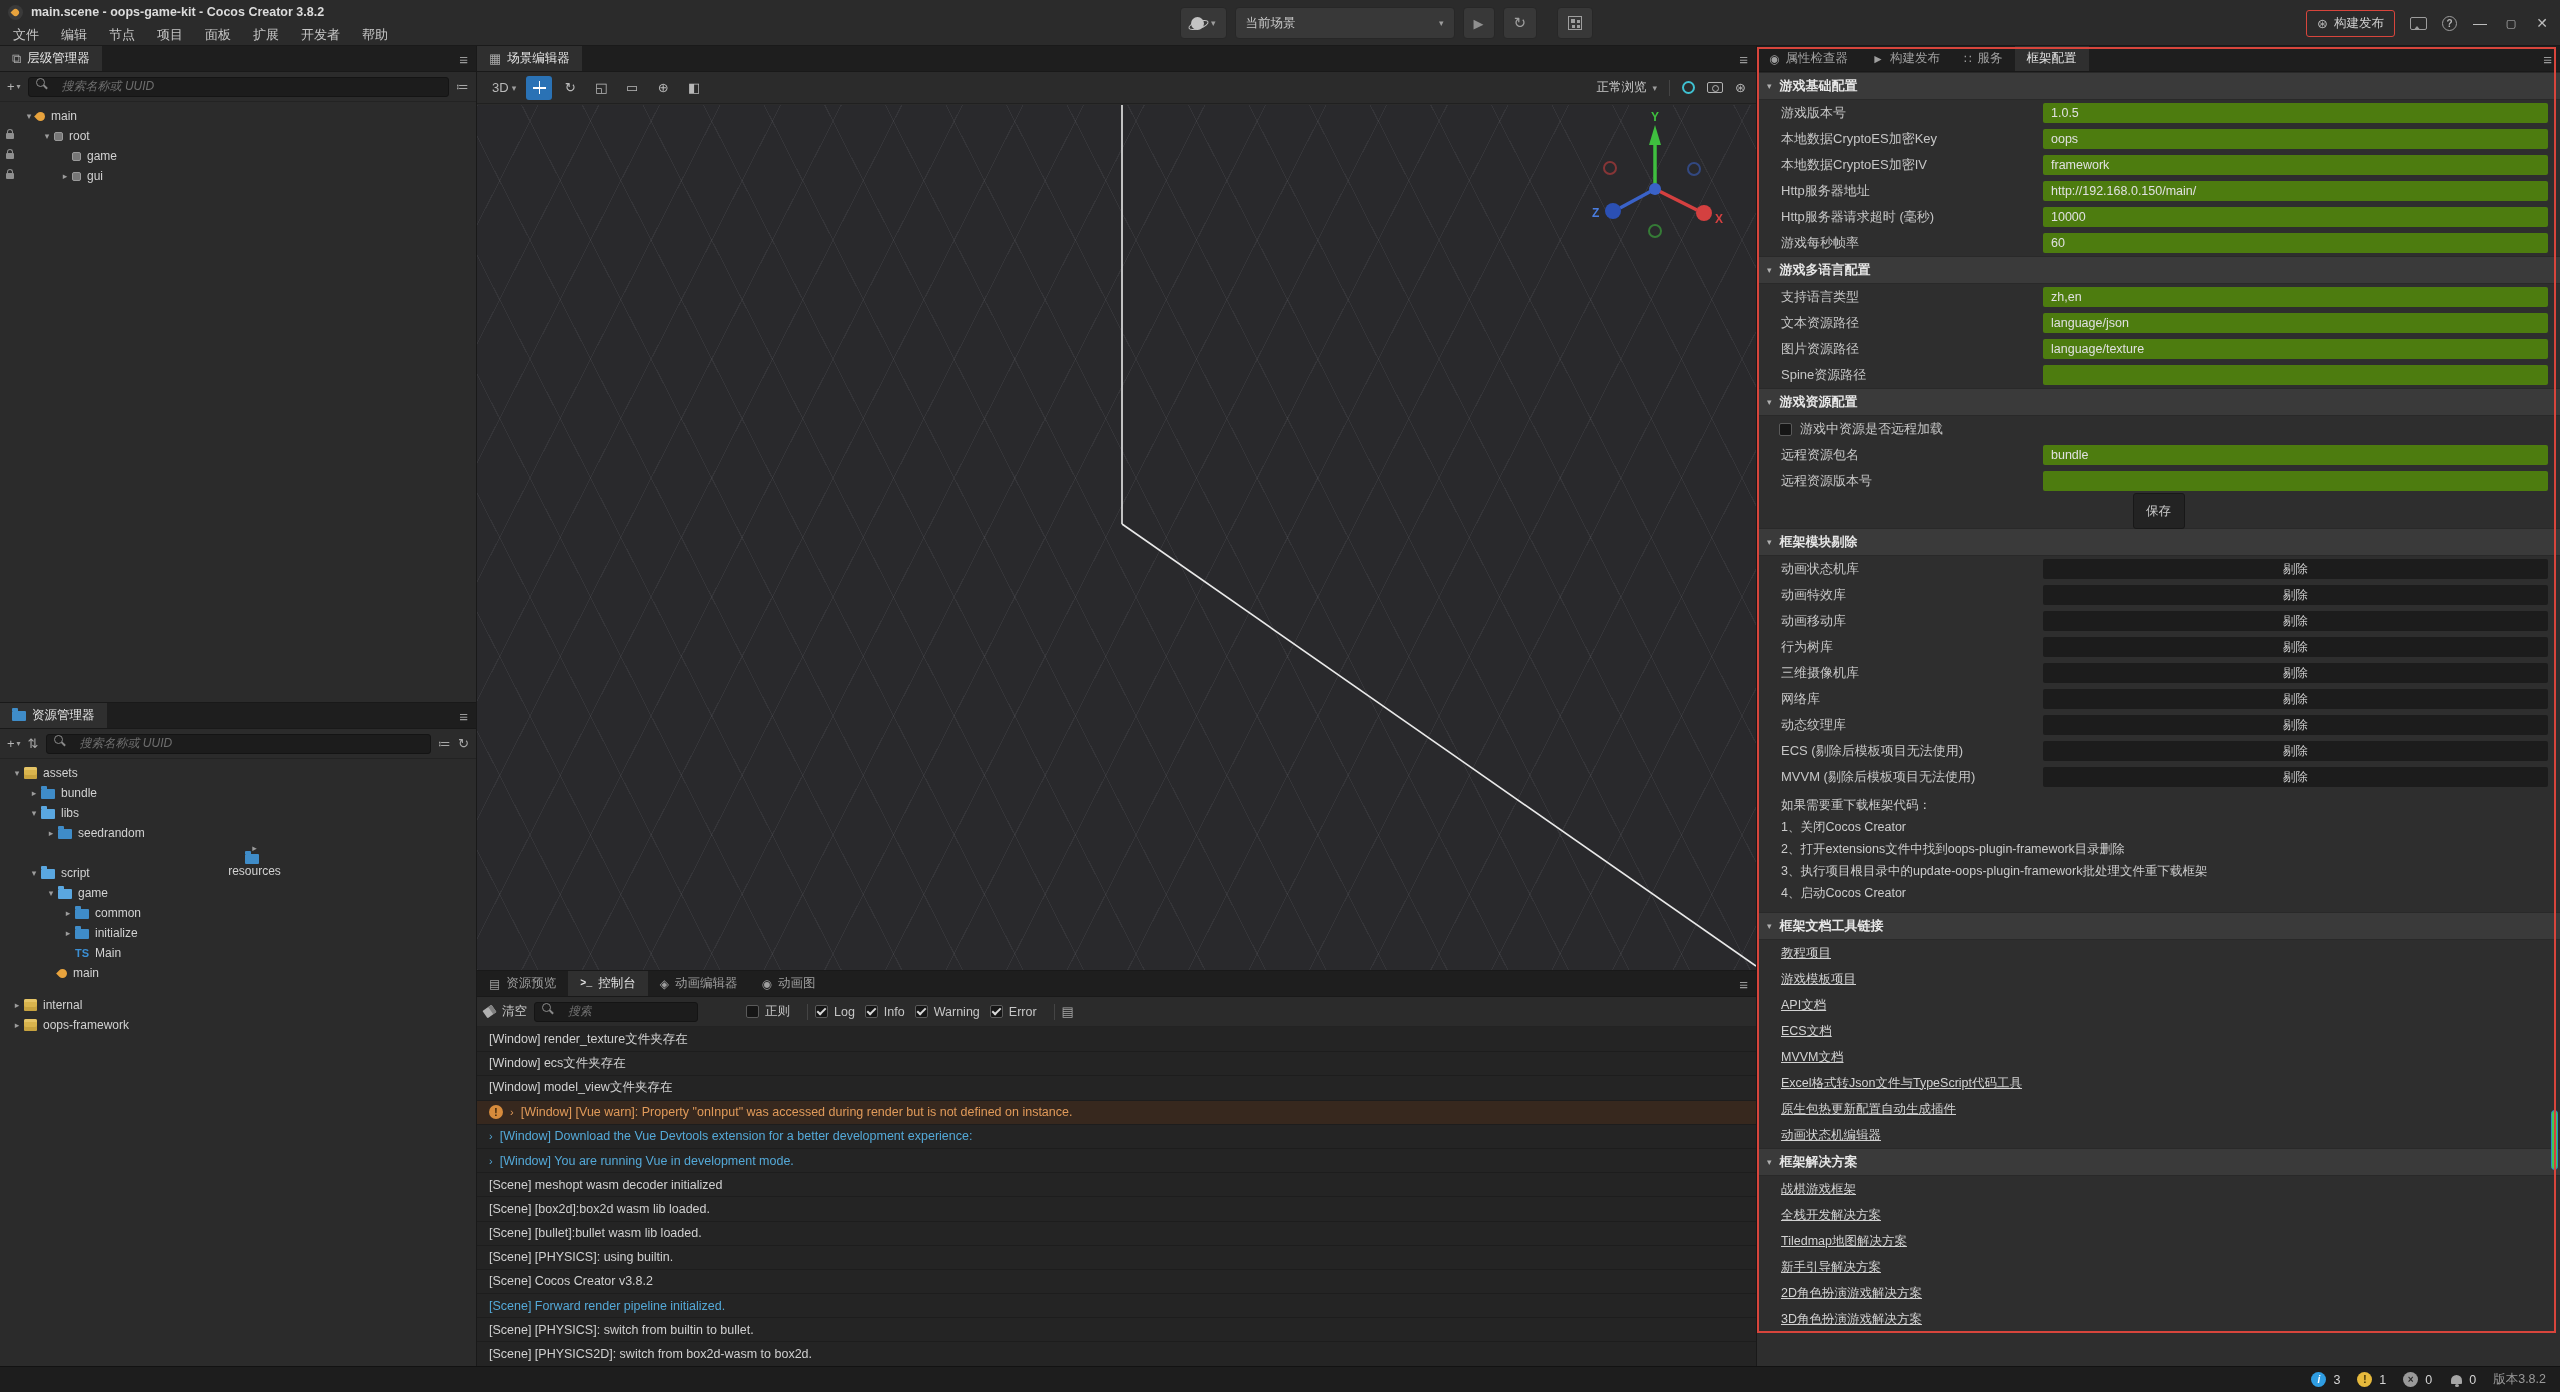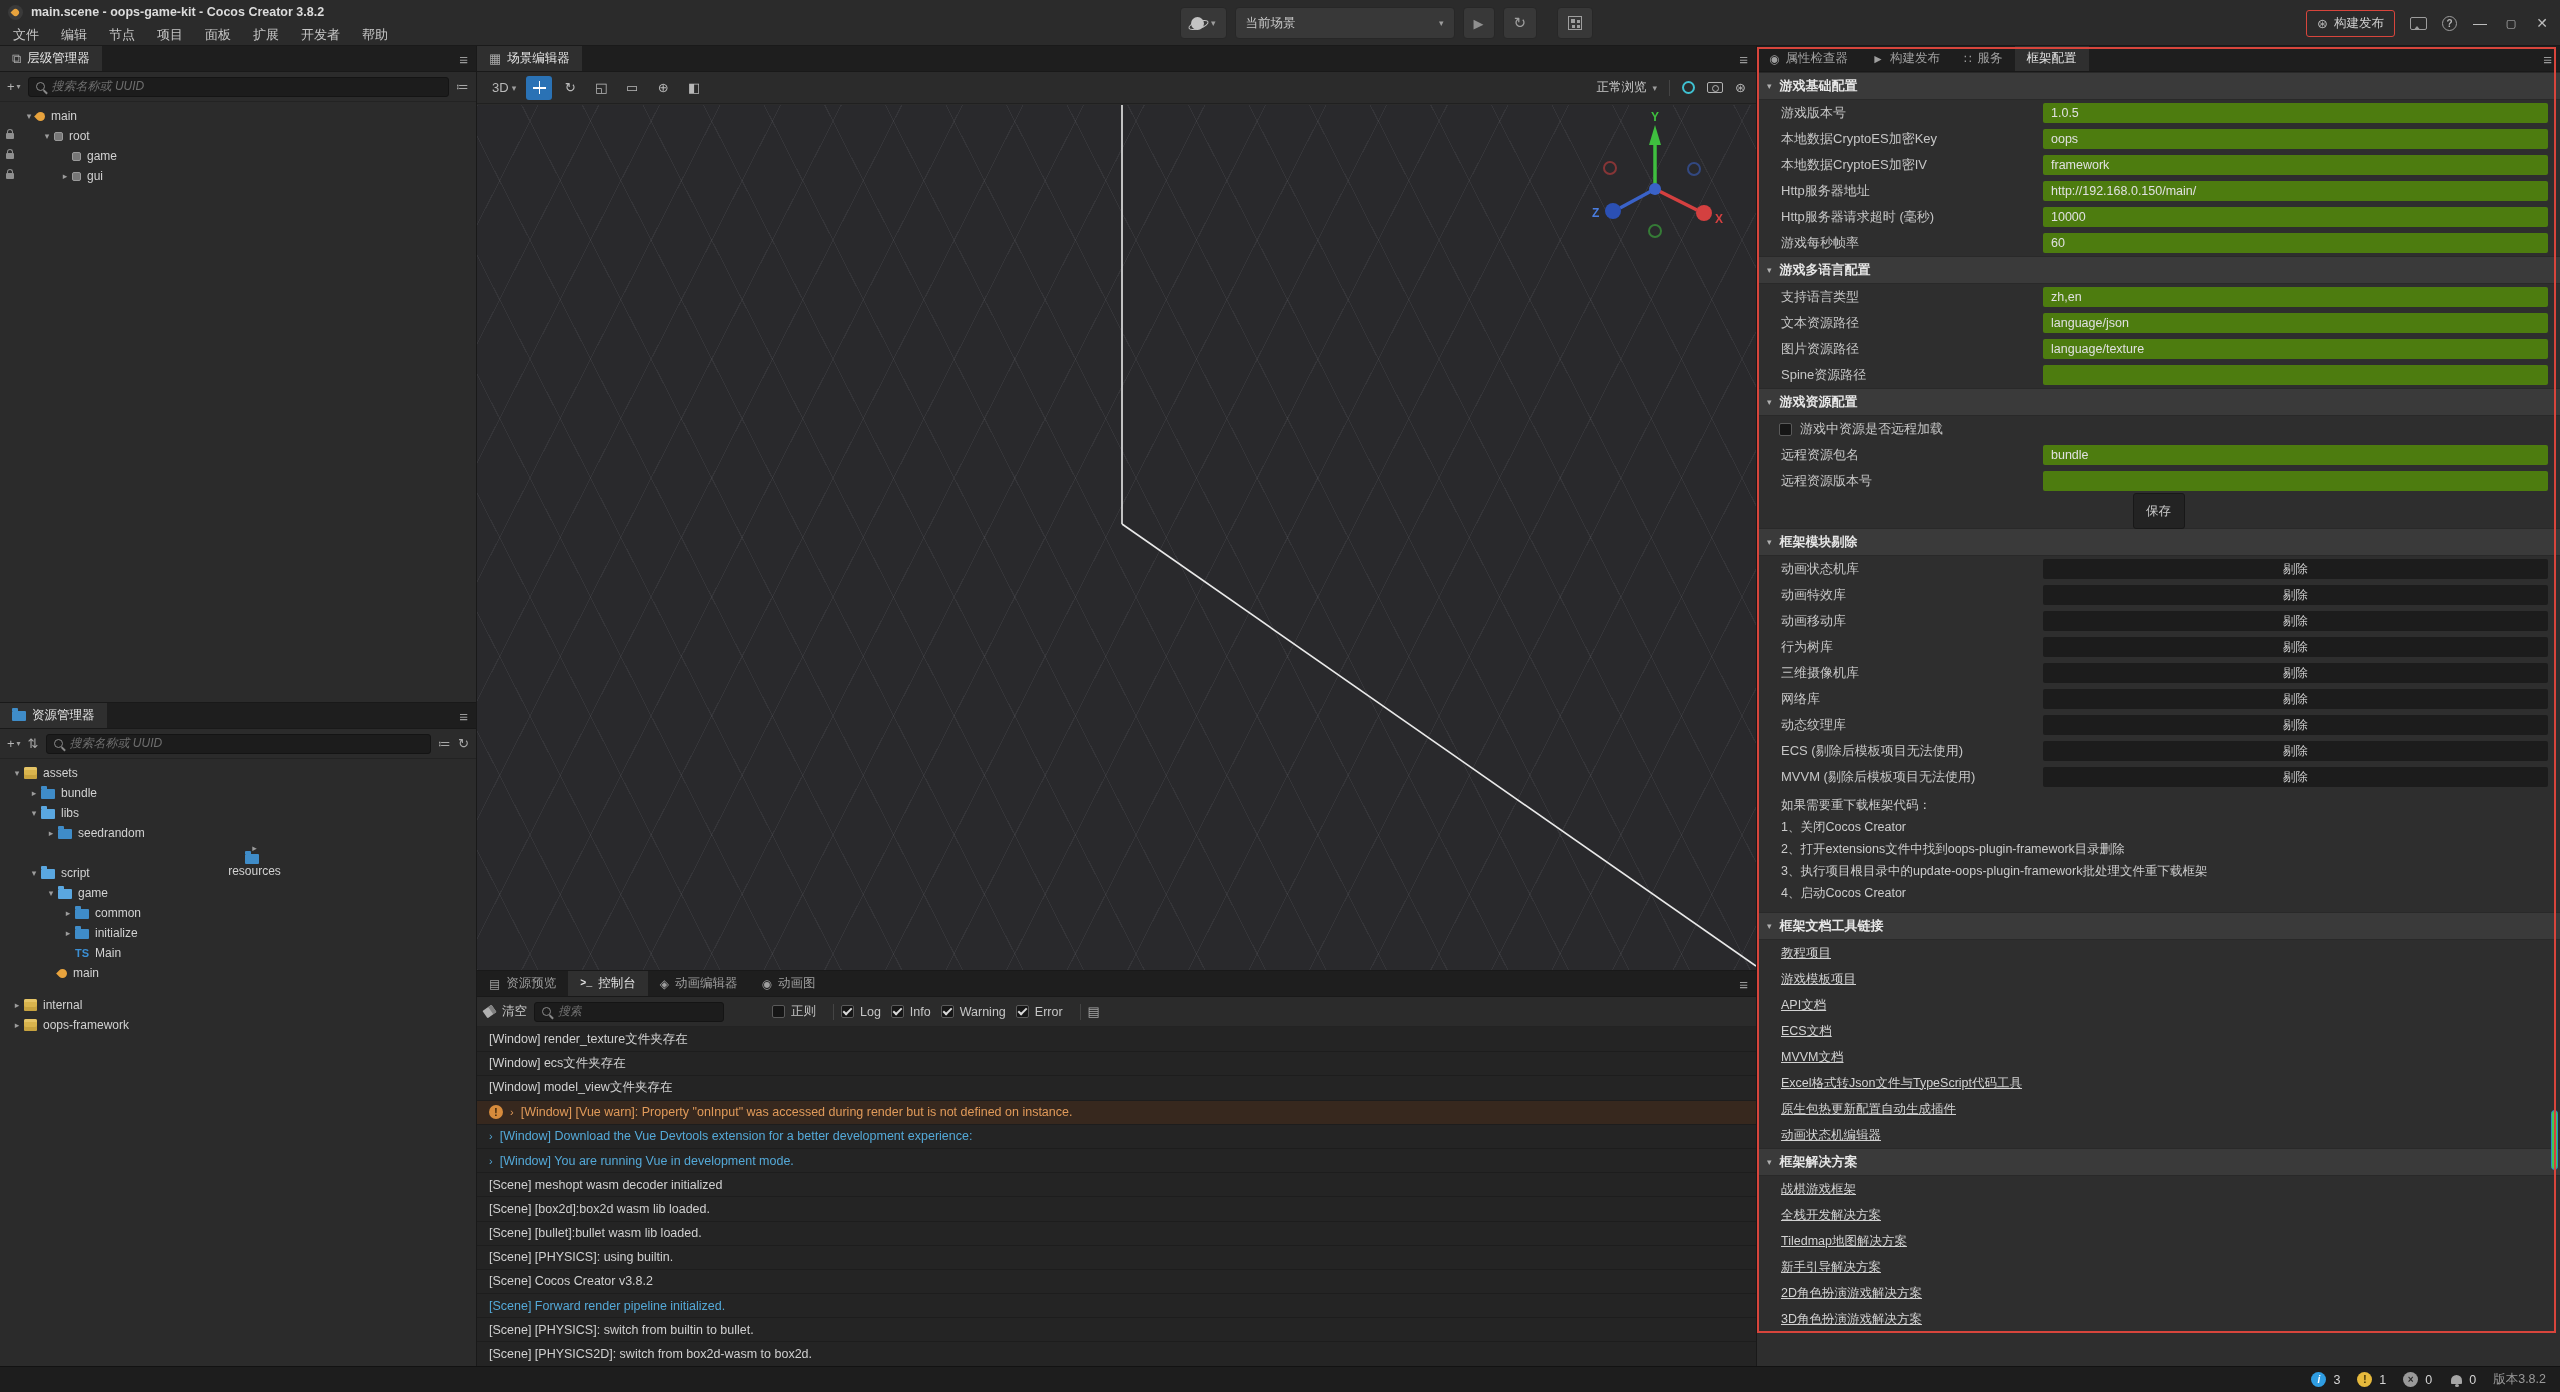--- a/index.html
+++ b/index.html
@@ -39,21 +39,21 @@
 
   
   .panel { position:absolute; background:#2b2b2b; }
   .tabbar { height:26px; background:#1e1e1e; display:flex; align-items:stretch; position:relative; border-bottom:1px solid #191919; }
   .tab { display:flex; align-items:center; gap:6px; padding:0 12px; font-size:12.5px; color:#9f9f9f; }
   .tab.active { background:#2f2f2f; color:#e4e4e4; }
   .hamb { position:absolute; right:8px; top:0; height:26px; display:flex; align-items:center; color:#9a9a9a; font-size:15px; }
   .toolbar { height:30px; display:flex; align-items:center; padding:0 7px; gap:7px; border-bottom:1px solid #232323; background:#2b2b2b; }
   .mini-btn { color:#b5b5b5; font-size:13px; display:flex; align-items:center; gap:2px; }
   .mini-btn .caret { font-size:8px; }
-  .searchbox { flex:1; height:20px; background:#1c1c1c; border:1px solid #141414; border-radius:3px; display:flex; align-items:center; padding:0 7px; gap:7px; }
+  .searchbox { flex:1; height:20px; background:#1c1c1c; border:1px solid #141414; border-radius:3px; display:flex; align-items:flex-start; padding:0 7px; gap:17px; }
   .ph { color:#6e6e6e; font-style:italic; font-size:12px; white-space:nowrap; overflow:hidden; }
   .sicon { width:9px; height:9px; border:1.5px solid #8a8a8a; border-radius:50%; position:relative; flex:0 0 auto; }
   .sicon::after { content:""; position:absolute; width:5px; height:1.5px; background:#8a8a8a; transform:rotate(45deg); right:-4px; bottom:-2px; }
   .tglyph { color:#a8a8a8; font-size:13px; }
 
   
   .tree-row { height:20px; display:flex; align-items:center; font-size:12px; color:#d2d2d2; position:relative; white-space:nowrap; }
   .arrow { width:14px; color:#9c9c9c; font-size:9px; text-align:center; flex:0 0 auto; }
   .arrow.arrow-down-icon::before { content:"▾"; }
   .arrow.arrow-right-icon::before { content:"▸"; }
@@ -98,21 +98,21 @@
   #gizmo { position:absolute; right:26px; top:6px; }
 
   
   #console { left:477px; top:970px; width:1279px; height:396px; border-top:1px solid #191919; background:#242424; }
   .cicon { font-size:12px; }
   .term { font-family:"Liberation Mono","DejaVu Sans Mono",monospace; font-size:10px; font-weight:bold; }
   .clean { width:11px; height:9px; background:#b0b0b0; transform:rotate(-35deg); border-radius:1px; box-shadow:inset -4px 0 0 #808080; margin-right:2px; }
   .cb { width:13px; height:13px; background:#161616; border:1px solid #5a5a5a; border-radius:2px; flex:0 0 auto; }
   .cb.checked::after { content:""; display:block; width:7px; height:3px; border-left:2px solid #d8d8d8; border-bottom:2px solid #d8d8d8; transform:rotate(-45deg); margin:2px 0 0 1px; }
   .filter, .regexbox { display:flex; align-items:center; gap:6px; font-size:12.5px; color:#c6c6c6; margin-right:10px; }
-  .console-search { width:190px; flex:0 0 auto; }
+  .console-search { width:164px; flex:0 0 auto; }
   #logs { position:absolute; left:0; right:0; top:57px; bottom:0; overflow:hidden; }
   .log-row { height:24.2px; display:flex; align-items:center; padding-left:12px; font-size:12.5px; color:#d0d0d0; border-bottom:1px solid #1d1d1d; background:#242424; gap:7px; }
   .log-row.warn { background:#37281e; color:#e09a5a; }
   .log-row.info { color:#54a9d8; }
   .badge { display:none; width:14px; height:14px; border-radius:50%; background:#d78b3c; color:#2b1a05; font-weight:bold; font-size:10px; align-items:center; justify-content:center; flex:0 0 auto; }
   .badge.warn-badge { display:flex; }
   .lcaret { display:none; color:inherit; font-size:11px; }
   .lcaret.show { display:inline; }
   .lcaret::before { content:"›"; }
 

